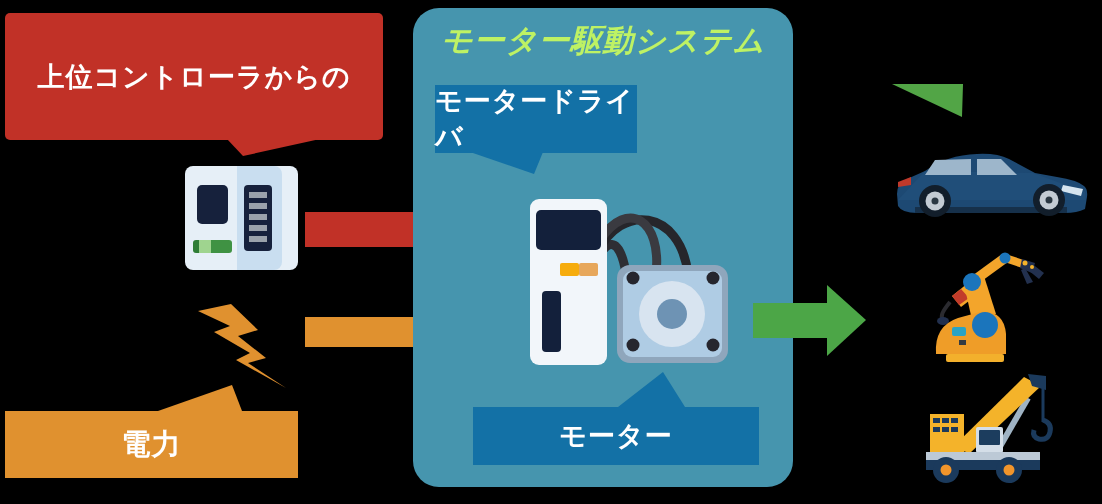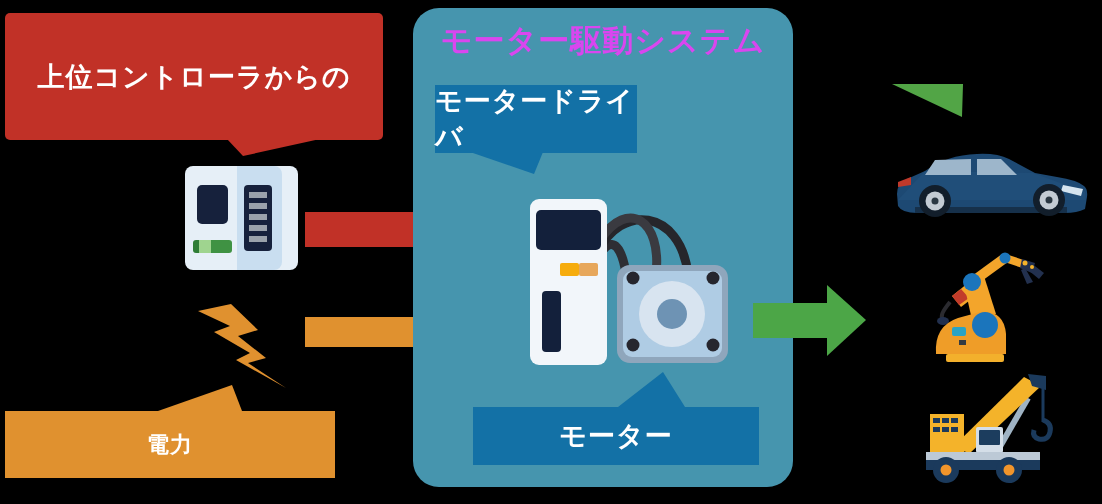--- a/index.html
+++ b/index.html
@@ -4,24 +4,24 @@
 <style>
   html,body{margin:0;padding:0;background:#000;}
   .canvas{position:relative;width:1102px;height:504px;background:#000;overflow:hidden;
           font-family:"Liberation Sans","DejaVu Sans",sans-serif;}
   .abs{position:absolute;}
   .callout{color:#fff;font-weight:700;display:flex;flex-direction:column;
            align-items:center;justify-content:center;text-align:center;letter-spacing:1px;gap:8px;}
   .callout-red{left:5px;top:13px;width:378px;height:127px;background:#C13127;border-radius:5px;
                font-size:27px;line-height:38px;}
   .callout-green{left:853px;top:13px;width:244px;height:72px;background:#52A546;font-size:29px;}
-  .callout-orange{left:5px;top:411px;width:330px;height:67px;background:#E0912F;font-size:22px;}
+  .callout-orange{left:5px;top:411px;width:293px;height:67px;background:#E0912F;font-size:29px;}
   .teal-box{left:413px;top:8px;width:380px;height:479px;background:#4695AE;border-radius:26px;}
-  .system-title{left:413px;top:20px;width:380px;text-align:center;color:#d946ef;
-                font-weight:700;font-size:31px;letter-spacing:1px;}
+  .system-title{left:413px;top:20px;width:380px;text-align:center;color:#bef264;
+                font-weight:700;font-size:31px;letter-spacing:1px;font-style:italic;}
   .blue-label{background:#1371A6;color:#fff;font-weight:700;font-size:27px;letter-spacing:1px;
               display:flex;align-items:center;justify-content:center;}
   .label-driver{left:435px;top:85px;width:202px;height:68px;}
   .label-motor{left:473px;top:407px;width:286px;height:58px;}
   
   .plc{left:185px;top:166px;width:113px;height:104px;background:#E6EFF7;border-radius:8px;}
   .plc-strip{position:absolute;left:52px;top:0;width:45px;height:104px;background:#C9DEF0;
              border-radius:0 8px 8px 0;}
   .plc-screen{position:absolute;left:12px;top:19px;width:31px;height:39px;background:#16213C;border-radius:5px;}
   .plc-button{position:absolute;left:8px;top:74px;width:39px;height:13px;border-radius:3px;

